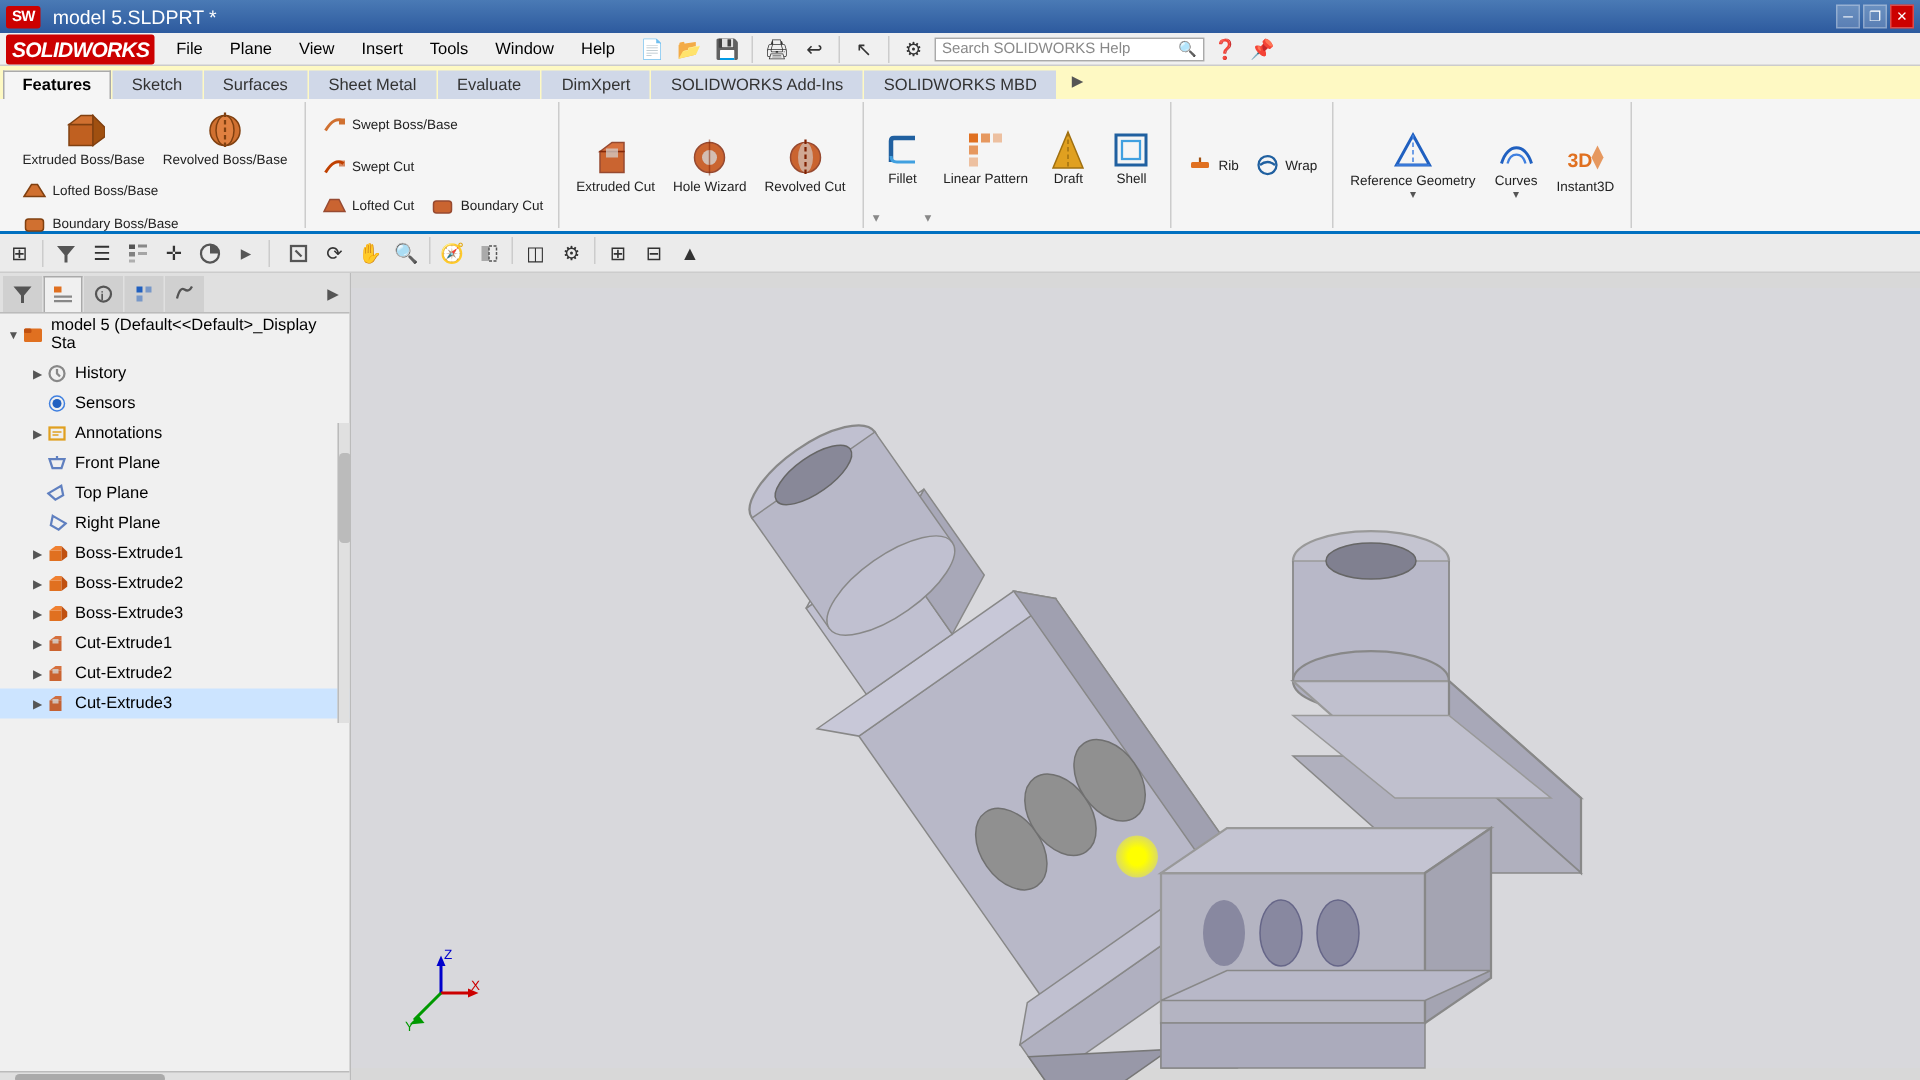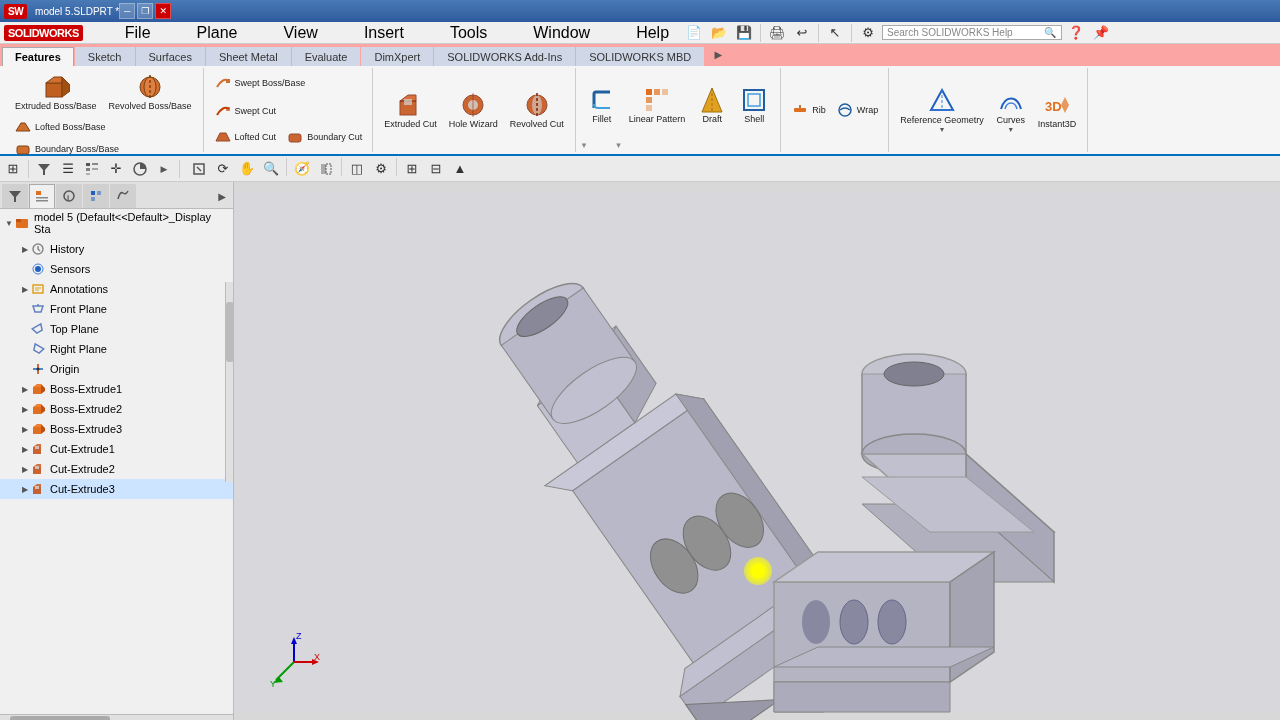--- a/index.html
+++ b/index.html
@@ -4,25 +4,25 @@
   <style>
     * { margin: 0; padding: 0; box-sizing: border-box; }
     body { width: 1280px; height: 720px; overflow: hidden; font-family: 'Segoe UI', Arial, sans-serif; font-size: 11px; background: #f0f0f0; }
 
     
     #titlebar {
       height: 22px;
       background: linear-gradient(to bottom, #4a7ab5, #2d5a9e);
       display: flex;
       align-items: center;
-      justify-content: flex-start;
+      justify-content: space-between;
       padding: 0 4px;
       color: white;
     }
-    #titlebar .title { font-size: 10px; font-weight: normal; }
+    #titlebar .title { font-size: 13px; font-weight: normal; }
     #titlebar .win-controls { display: flex; gap: 2px; }
     #titlebar .win-btn {
       width: 16px; height: 16px;
       background: rgba(255,255,255,0.2);
       border: 1px solid rgba(255,255,255,0.3);
       color: white;
       font-size: 9px;
       display: flex; align-items: center; justify-content: center;
       cursor: pointer;
     }
@@ -33,23 +33,22 @@
       background: #f0f0f0;
       border-bottom: 1px solid #ccc;
       display: flex;
       align-items: center;
       padding: 0 4px;
       gap: 2px;
     }
     .menu-item {
       padding: 2px 8px;
       cursor: pointer;
-      font-size: 16px;
+      font-size: 11px;
       color: #000;
-      margin-left: 28px;
     }
     .search-box {
       margin-left: auto;
       display: flex;
       align-items: center;
       border: 1px solid #aaa;
       background: white;
       padding: 1px 4px;
       font-size: 10px;
       color: #555;
@@ -66,21 +65,21 @@
     #ribbon {
       background: #f5f5f5;
       border-bottom: 2px solid #0070c0;
     }
 
     
     #ribbon-tabs {
       display: flex;
       align-items: flex-end;
       height: 22px;
-      background: #fca5a5;
+      background: #fef9c3;
       padding-left: 2px;
     }
     .ribbon-tab {
       padding: 3px 12px;
       font-size: 11px;
       cursor: pointer;
       border: 1px solid transparent;
       border-bottom: none;
       color: #333;
       background: #d0d8e8;
@@ -338,21 +337,21 @@
     <span class="title">model 5.SLDPRT *</span>
   </div>
   <div class="win-controls">
     <div class="win-btn">─</div>
     <div class="win-btn">❐</div>
     <div class="win-btn" style="background:#c00;color:white;">✕</div>
   </div>
 </div>
 
 <div id="menubar">
-  <div class="sw-logo" style="font-size:11px;margin-right:4px;">SOLIDWORKS</div>
+  <div class="sw-logo" style="font-size:14px;margin-right:4px;font-style:italic;">SOLIDWORKS</div>
   <div class="menu-item">File</div>
   <div class="menu-item">Plane</div>
   <div class="menu-item">View</div>
   <div class="menu-item">Insert</div>
   <div class="menu-item">Tools</div>
   <div class="menu-item">Window</div>
   <div class="menu-item">Help</div>
 
   <div class="toolbar-icons-right">
     <div class="tb2-btn" title="New">📄</div>
@@ -788,31 +787,20 @@
       <div class="tree-item">
         <span class="tree-expand" style="visibility:hidden;">▶</span>
         <span class="tree-icon">
           <svg width="14" height="14" viewBox="0 0 14 14">
               <polygon points="2,4 12,4 10,10 4,10" fill="none" stroke="#6080c0" stroke-width="1.5" transform="rotate(30,7,7)"></polygon>
             </svg>
         </span>
         <span>Right Plane</span>
       </div>
 
-      <div class="tree-item">
-        <span class="tree-expand" style="visibility:hidden;">▶</span>
-        <span class="tree-icon">
-          <svg width="14" height="14" viewBox="0 0 14 14">
-            <line x1="7" y1="2" x2="7" y2="12" stroke="#c04000" stroke-width="1.5"></line>
-            <line x1="2" y1="7" x2="12" y2="7" stroke="#2060c0" stroke-width="1.5"></line>
-            <circle cx="7" cy="7" r="1.5" fill="#333"></circle>
-          </svg>
-        </span>
-        <span>Origin</span>
-      </div>
 
       <div class="tree-item">
         <span class="tree-expand">▶</span>
         <span class="tree-icon">
           <svg width="14" height="14" viewBox="0 0 14 14">
               <rect x="2" y="5" width="8" height="7" fill="#e07020"></rect>
               <polygon points="2,5 6,2 10,2 10,5" fill="#f08030"></polygon>
               <polygon points="10,2 10,5 10,12 14,9 14,6" fill="#c05010"></polygon>
             </svg>
         </span>

